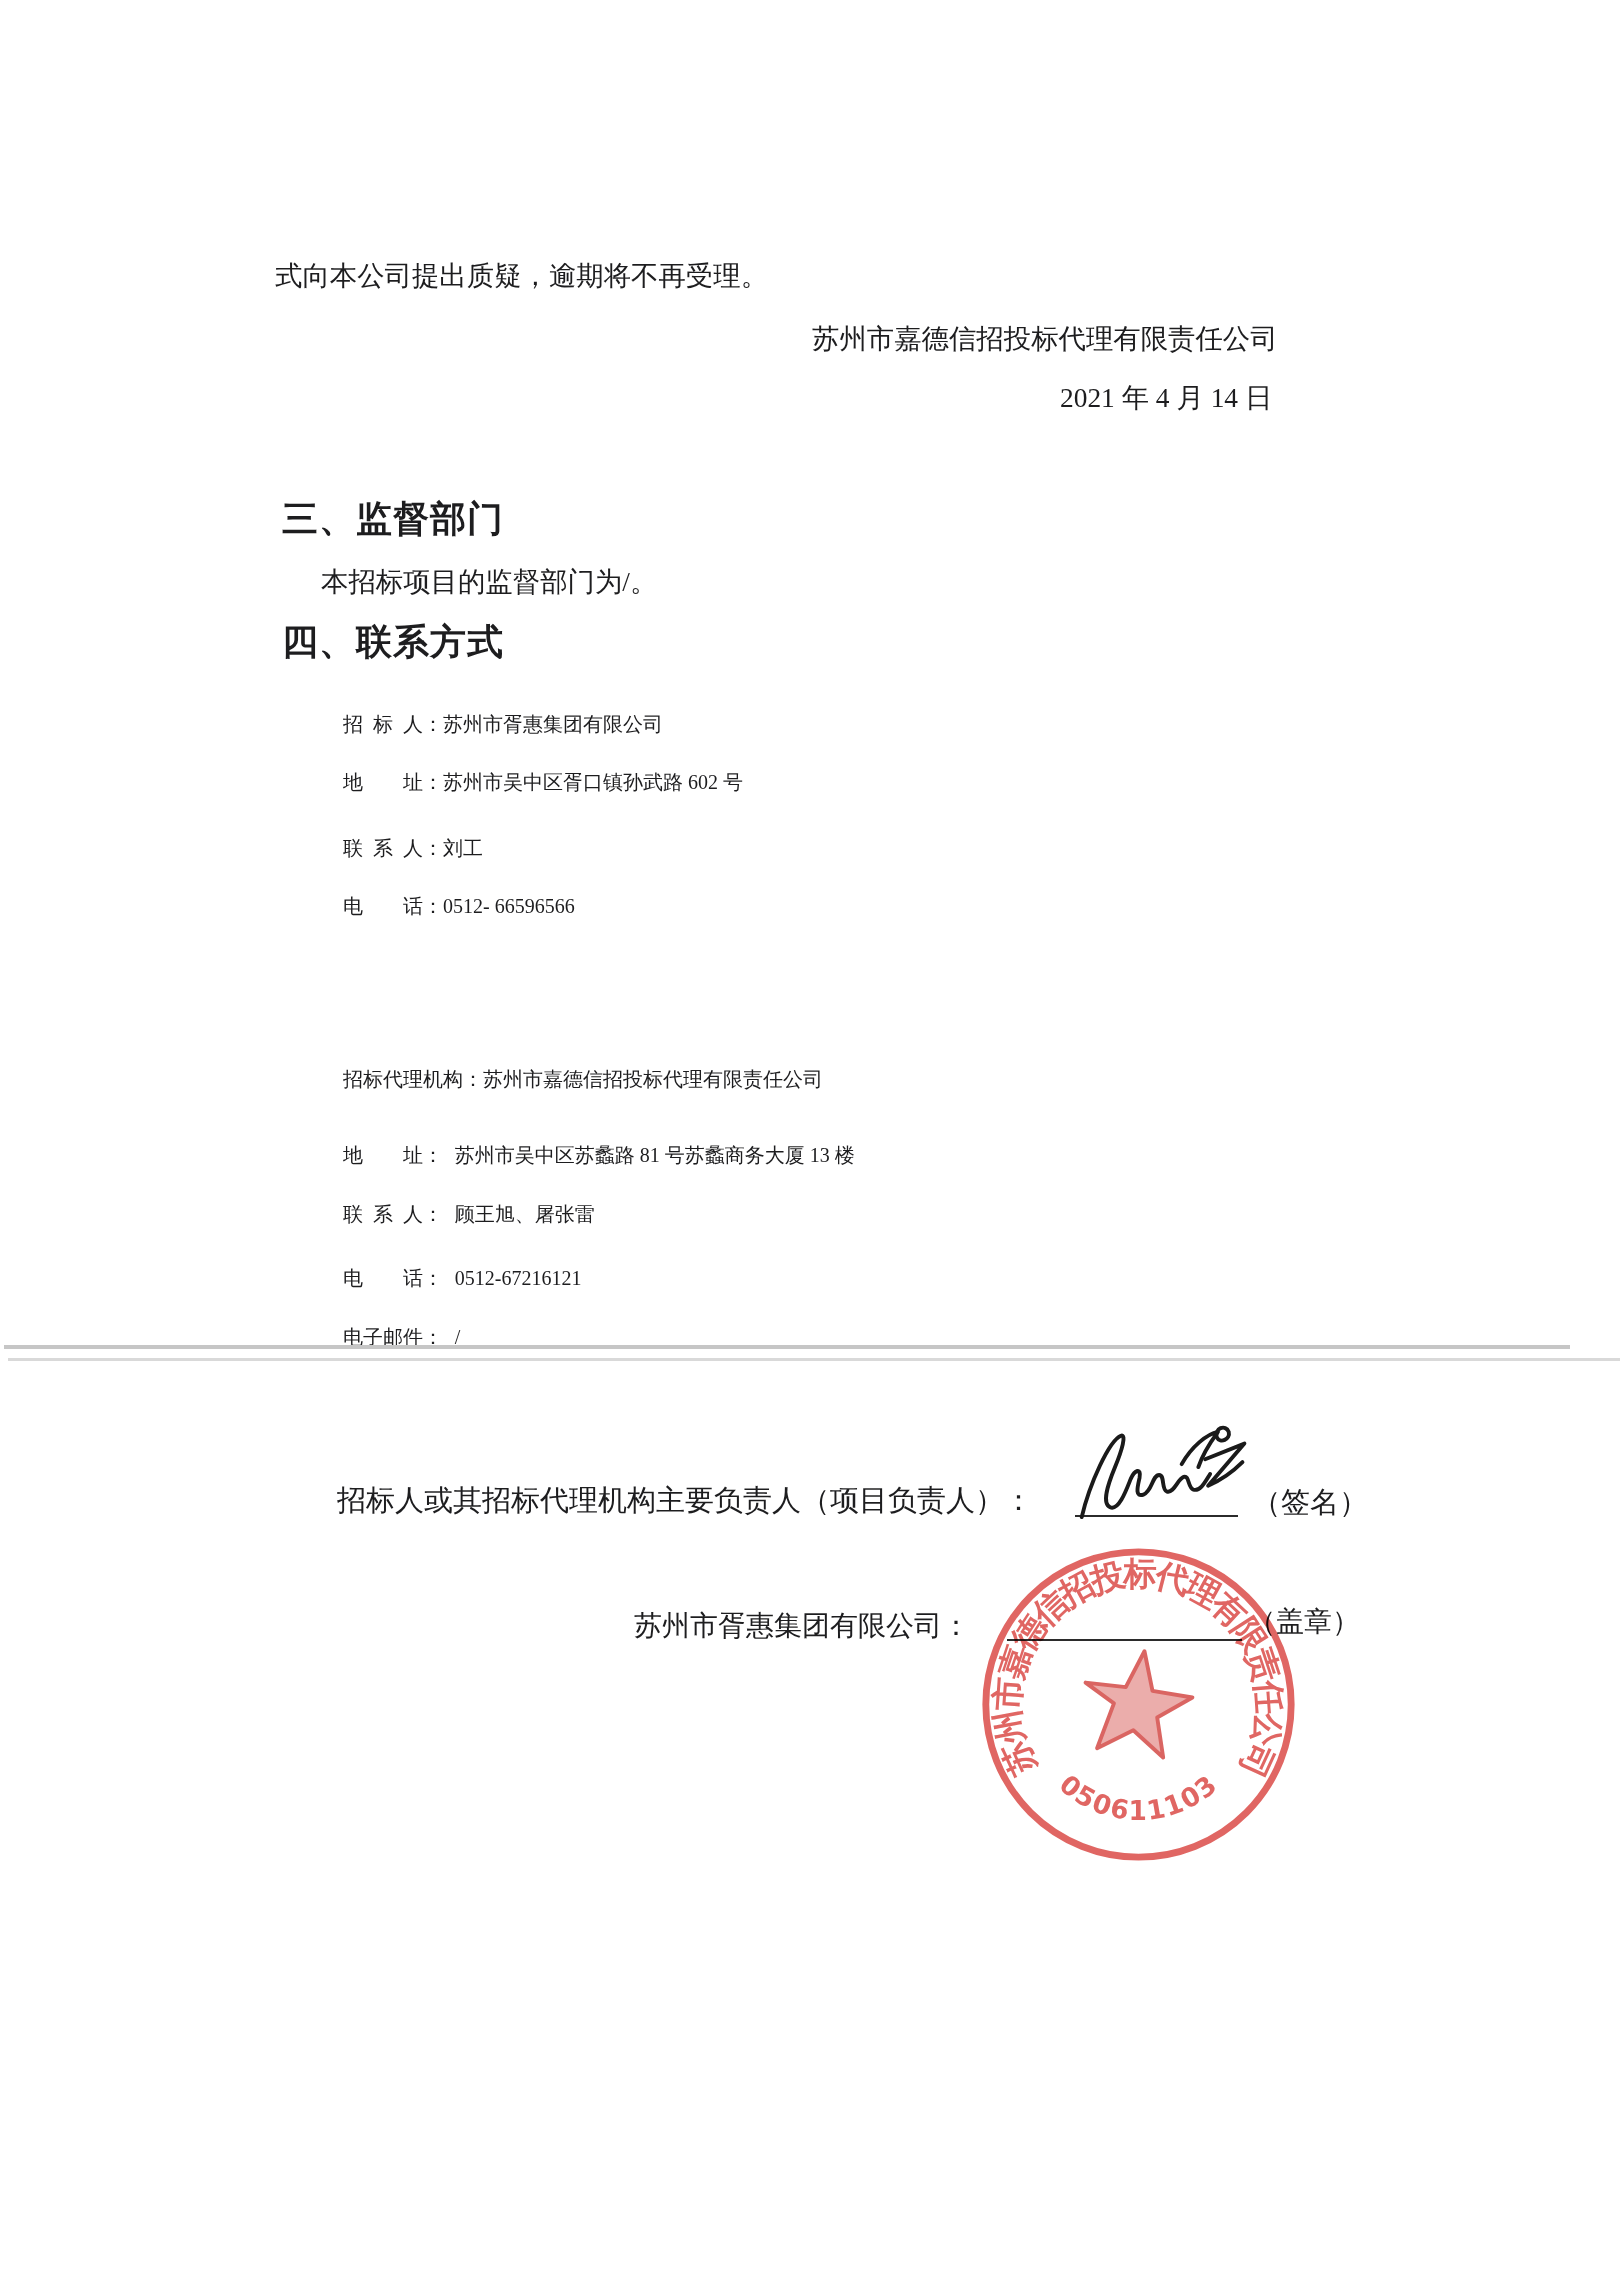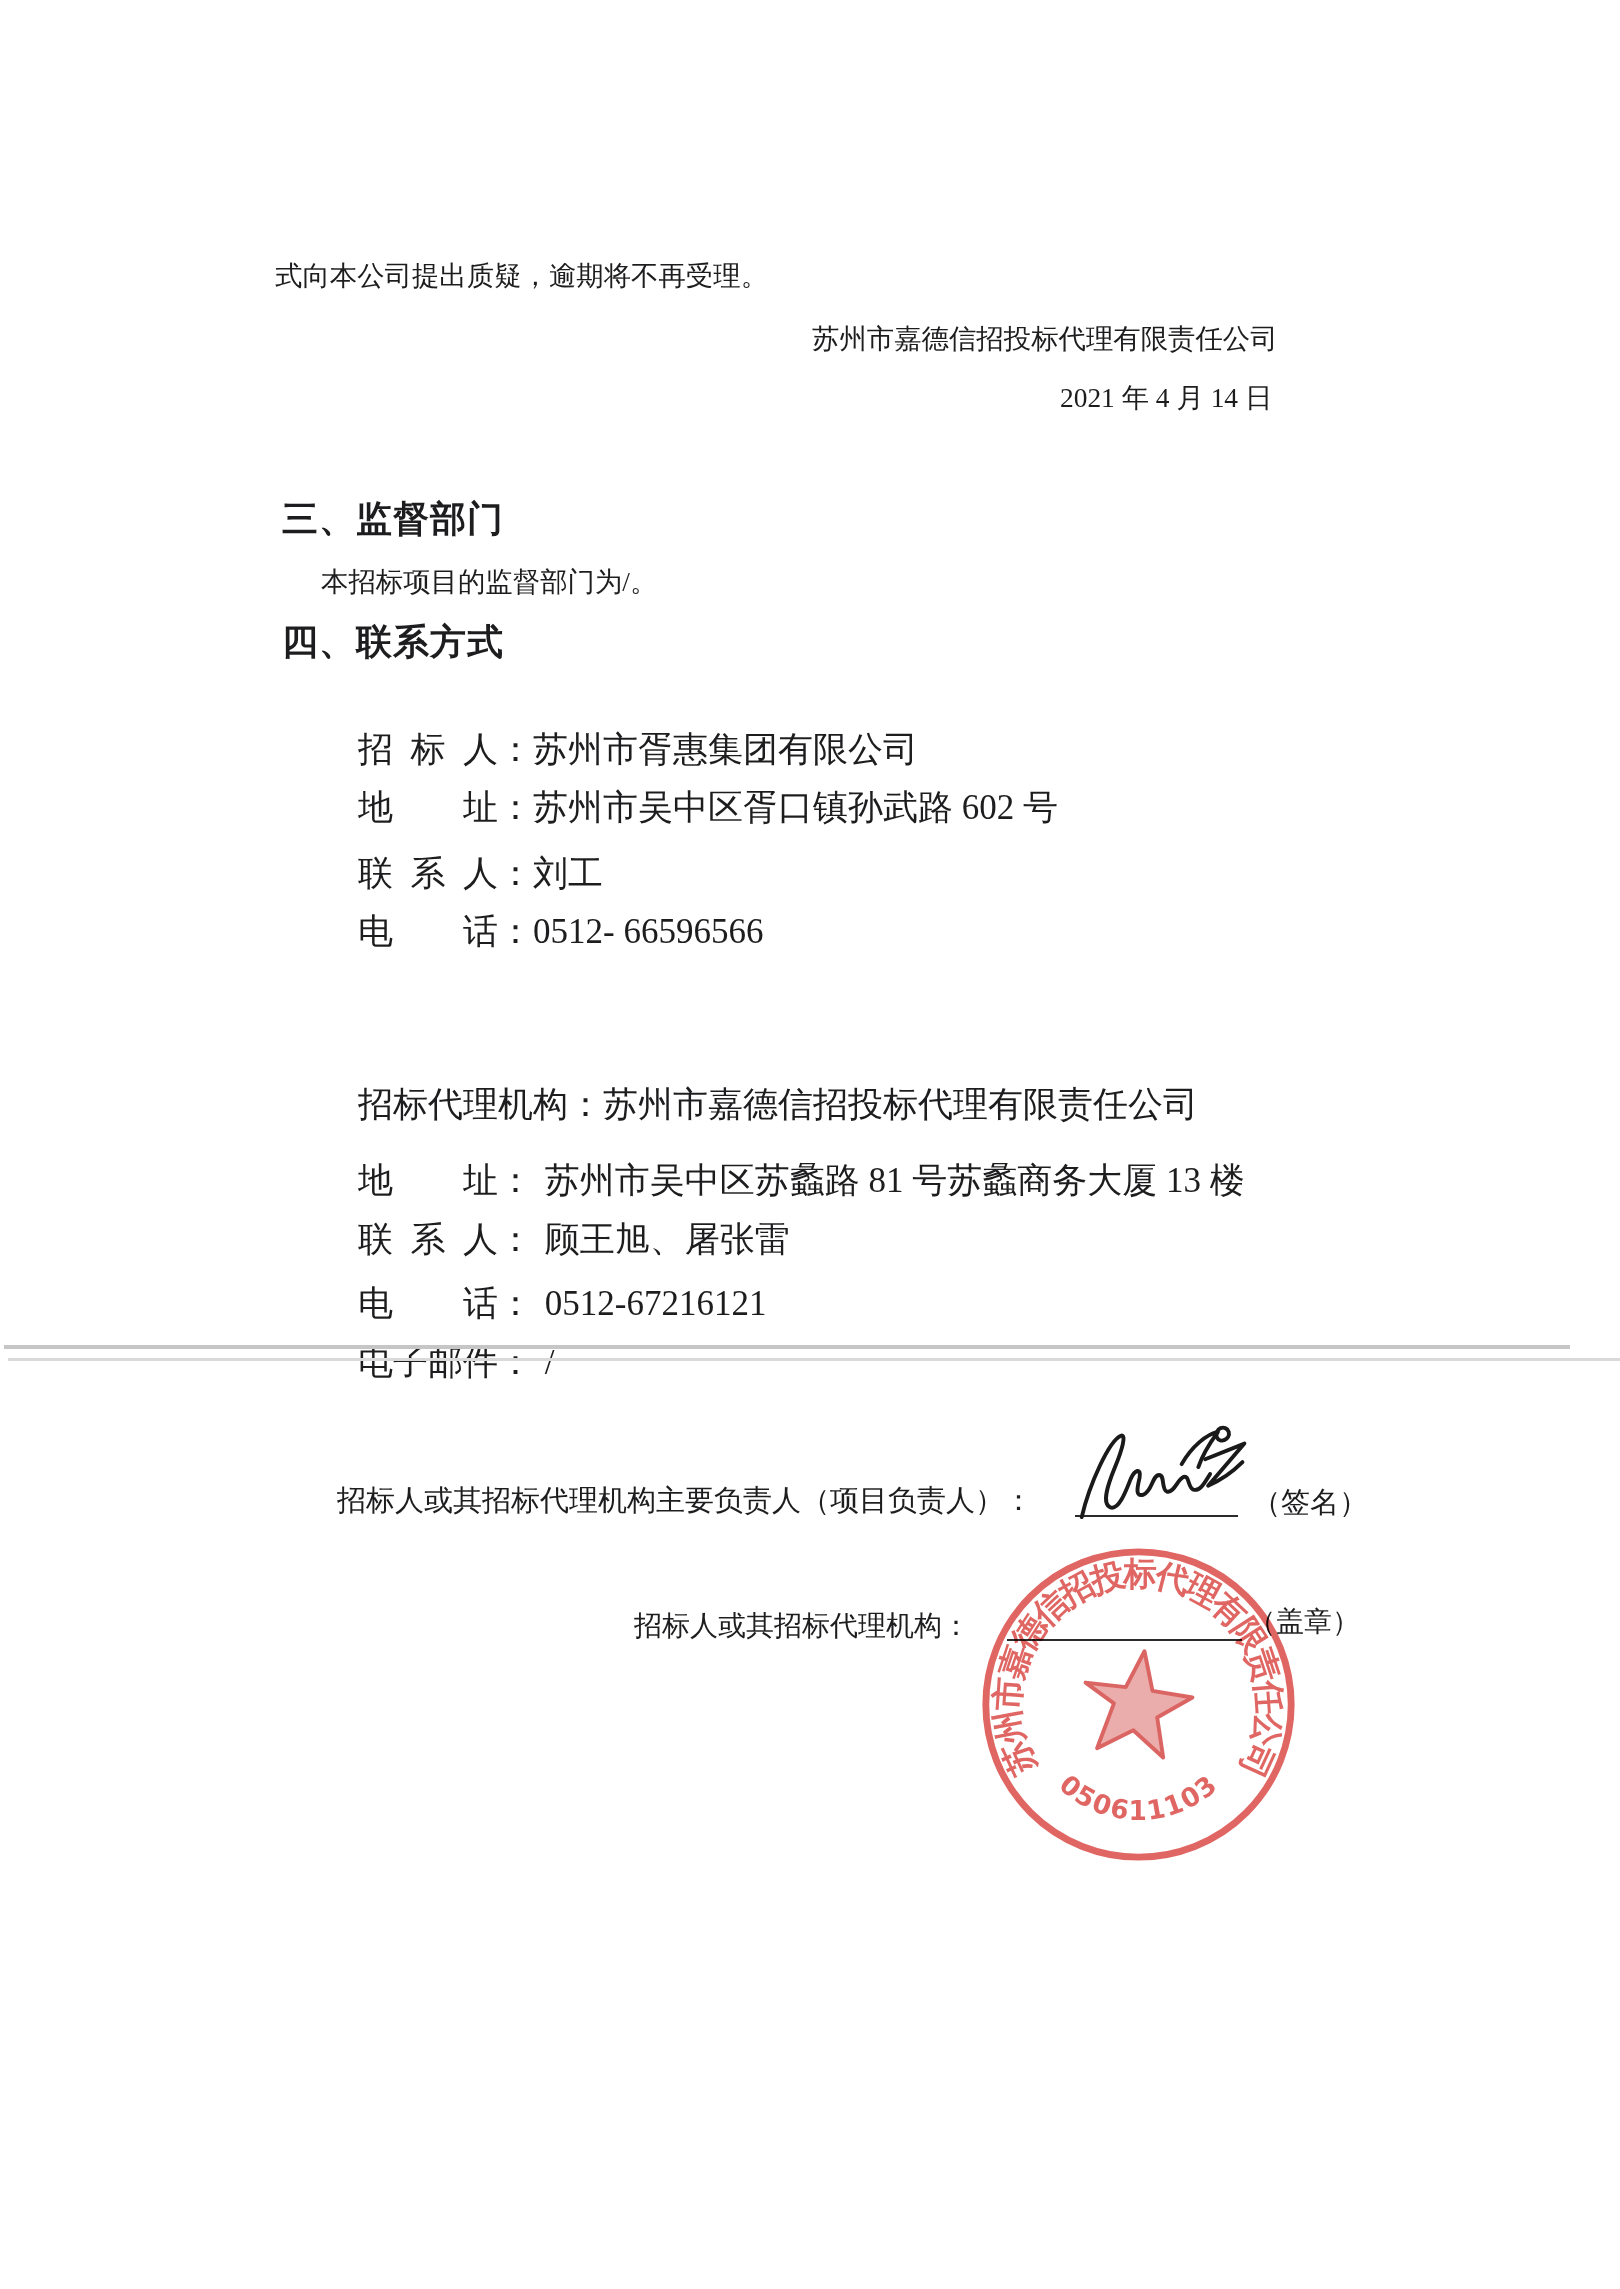--- a/index.html
+++ b/index.html
@@ -4,21 +4,21 @@
 <style>
   html,body{margin:0;padding:0;background:#ffffff;}
   .page{
     position:relative;width:1620px;height:2238px;background:#ffffff;
     font-family:"Liberation Serif","DejaVu Serif",serif;color:#1d1d1f;
     overflow:hidden;
   }
   .t{position:absolute;white-space:pre;line-height:1.15;}
   .body-text{font-size:27.4px;}
   .heading{font-size:36px;font-weight:bold;letter-spacing:1px;}
-  .row{position:absolute;white-space:pre;font-size:35px;line-height:1.15;}
+  .row{position:absolute;white-space:pre;font-size:20px;line-height:1.15;}
   .row .val2{margin-left:11.8px;}
   .signline{font-size:29px;}
   .stampline{font-size:28px;}
   .rule{position:absolute;}
   .rule-a{background:#c6c6c6;}
   .rule-b{background:#d9d9d9;}
   .underline{position:absolute;background:#2b2b2b;height:2px;}
   .seal-svg{position:absolute;mix-blend-mode:multiply;opacity:0.88;}
   .seal-ring{fill:none;stroke:#dc514d;stroke-width:7;}
   .seal-star{fill:#e9a2a0;stroke:#d5504c;stroke-width:4;stroke-linejoin:round;}
@@ -80,21 +80,21 @@
   <div class="underline" style="left:1075px;top:1515px;width:163px;"></div>
   <div class="t signline" style="left:1252px;top:1486px;">（签名）</div>
 
   <svg class="sig-svg" style="left:1068px;top:1423px;" width="196" height="98" viewBox="0 0 200 100">
     <path class="sig-stroke" d="M14,96 C22,62 42,18 54,13 C60,11 55,28 48,45 C41,62 34,82 43,86 C52,90 60,67 64,57 C68,48 75,45 73,56 C71,65 68,76 77,73 C86,70 86,53 93,53 C99,53 95,68 101,70 C108,72 112,57 118,55 C124,53 122,66 128,68 C135,70 140,60 145,52"></path>
     <path class="sig-stroke" d="M116,42 C126,24 142,11 153,9 C145,20 137,33 133,45"></path>
     <path class="sig-stroke" d="M140,37 L180,21 L143,64 C157,58 169,49 178,40"></path>
     <path class="sig-stroke" d="M152,15 C149,5 161,1 164,9 C166,17 155,21 152,15"></path>
   </svg>
 
-  <div class="t stampline" style="left:634px;top:1610px;">招标人或其招标代理机构：</div>
+  <div class="t stampline" style="left:634px;top:1610px;">苏州市胥惠集团有限公司：</div>
   <div class="underline" style="left:1007px;top:1639px;width:235px;"></div>
   <div class="t stampline" style="left:1248px;top:1606px;text-align:right;">（盖章）</div>
 
   <svg class="seal-svg" style="left:977px;top:1543px;" width="323" height="323" viewBox="0 0 330 330">
     <defs>
       <path id="ringPath" d="M 61.5 229.7 A 122 122 0 1 1 268.5 229.7" fill="none"></path>
       <path id="numPath" d="M 78.7 245.5 A 118 118 0 0 0 251.3 245.5" fill="none"></path>
     </defs>
     <circle class="seal-ring" cx="165" cy="165" r="156"></circle>
     <polygon class="seal-star" points="171.1,110.6 179.3,151.1 220.1,157.9 184.1,178.3 190.2,219.2 159.7,191.3 122.7,209.7 139.9,163.9 110.9,142.6 152.0,147.2"></polygon>

